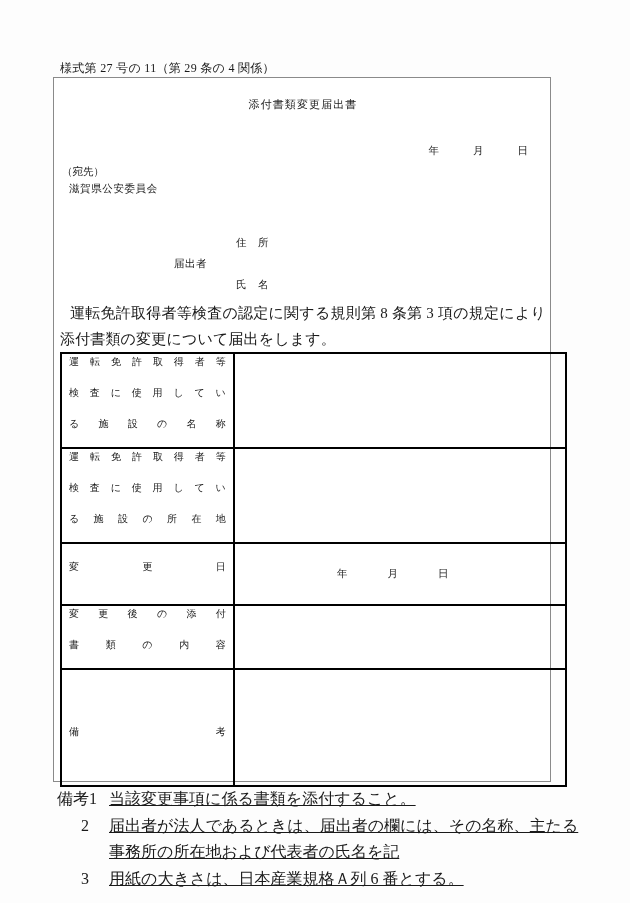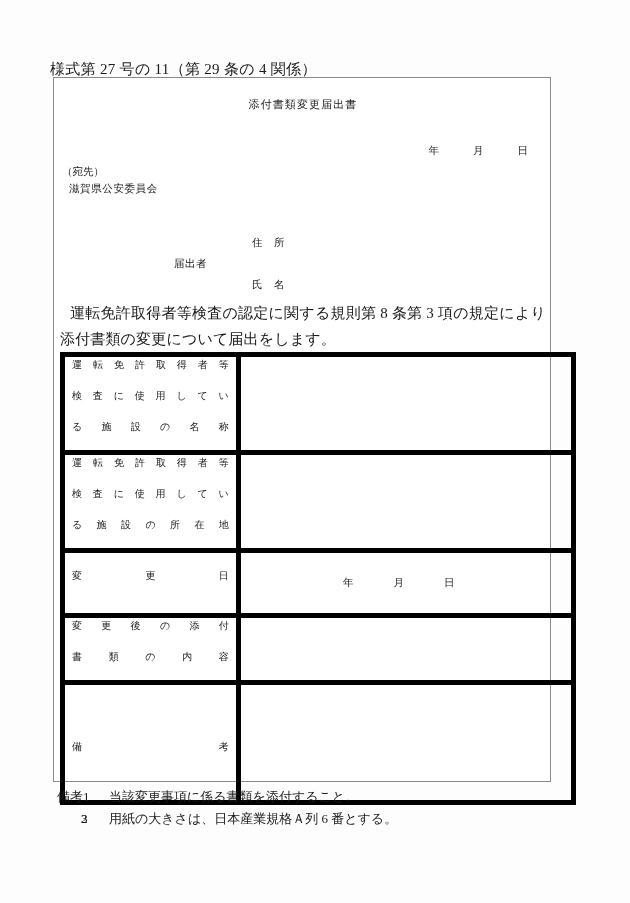--- a/index.html
+++ b/index.html
@@ -20,23 +20,23 @@
     position: absolute;
     left: 0; top: 0;
     width: 630px;
     height: 903px;
     background: #fdfdfd;
   }
 
   
   .form-no {
     position: absolute;
-    left: 50px;
+    left: 60px;
     top: 60px;
-    font-size: 15px;
+    font-size: 12px;
     letter-spacing: 0.3px;
     white-space: nowrap;
   }
 
   
   .frame {
     position: absolute;
     left: 53px;
     top: 77px;
     width: 498px;
@@ -97,21 +97,20 @@
     left: 0;
     top: 21px;
     font-size: 10.5px;
     letter-spacing: 0.5px;
   }
   .submitter-field {
     position: absolute;
     left: 62px;
     font-size: 10.5px;
     letter-spacing: 0.5px;
-    margin-left: 16px;
   }
   .submitter-field.addr { top: 0px; }
   .submitter-field.name { top: 42px; }
 
   
   .statement {
     position: absolute;
     left: 6px;
     top: 222px;
     width: 486px;
@@ -125,21 +124,21 @@
   
   .tbl {
     position: absolute;
     left: 6px;
     top: 274px;
     width: 487px;
     border-collapse: collapse;
     table-layout: fixed;
   }
   .tbl td {
-    border: 5px solid #000000;
+    border: 2px solid #000000;
     padding: 0;
     vertical-align: middle;
   }
   .tbl td.lbl {
     width: 157px;
     padding: 0 7px;
     font-size: 10px;
   }
   .tbl td.val {
     width: 330px;
@@ -182,22 +181,23 @@
   }
   .date-cells .y { margin-right: 40px; }
   .date-cells .m { margin-right: 40px; }
 
   
   .notes {
     position: absolute;
     left: 57px;
     top: 786px;
     width: 530px;
-    font-size: 13px;
+    font-size: 16px;
     line-height: 1.62;
+    text-decoration: underline;
   }
   .note-row {
     position: relative;
     padding-left: 52px;
     margin-bottom: 1px;
   }
   .note-key {
     position: absolute;
     left: 0;
     top: 0;
@@ -290,20 +290,21 @@
 
   </div>
 
   <div class="notes">
     <div class="note-row">
       <span class="note-key"><span>備考</span><span>1</span></span>
       <span class="note-body">当該変更事項に係る書類を添付すること。</span>
     </div>
     <div class="note-row">
       <span class="note-key n2">2</span>
+      <span class="note-body">届出者が法人であるときは、届出者の欄には、その名称、主たる事務所の所在地および代表者の氏名を記</span>
     </div>
     <div class="note-row">
       <span class="note-key n3">3</span>
       <span class="note-body">用紙の大きさは、日本産業規格Ａ列 6 番とする。</span>
     </div>
   </div>
 
 </div>
 
 </body></html>

